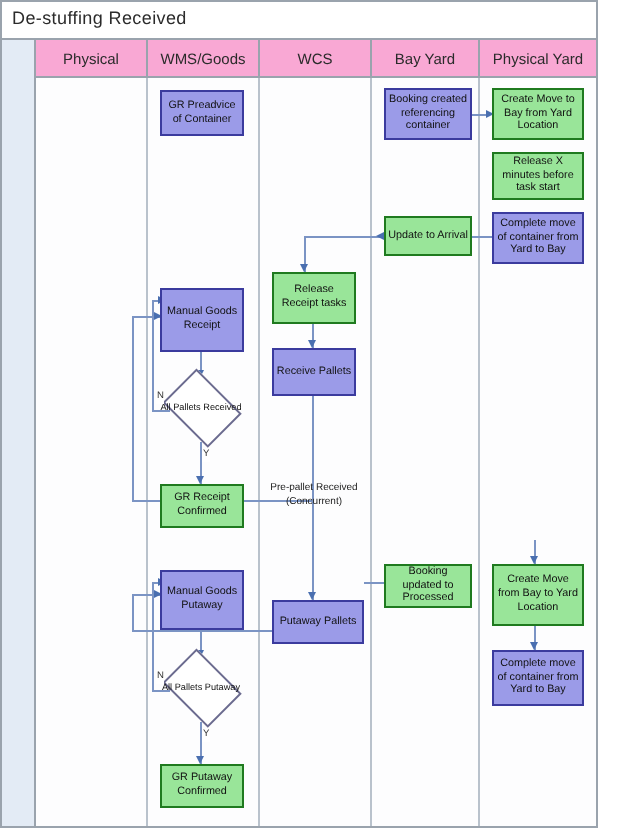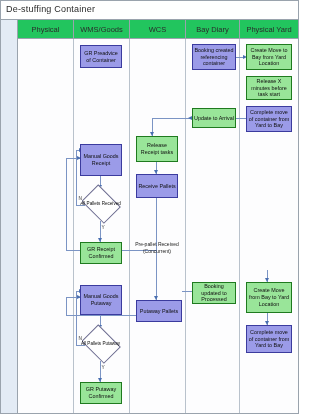--- a/index.html
+++ b/index.html
@@ -28,21 +28,21 @@
 
   
   .left-strip{
     position:absolute;left:1px;top:20px;width:17px;height:393px;
     background:#e3ebf5;border-right:1px solid #9aa3ad;box-sizing:border-box;
   }
 
   
   .header-row{
     position:absolute;left:18px;top:20px;width:280px;height:19px;
-    border-bottom:1px solid #9aa3ad;box-sizing:border-box;background:#22c55e;
+    border-bottom:1px solid #9aa3ad;box-sizing:border-box;background:#f9a8d4;
   }
   .col-head{
     position:absolute;top:0;height:19px;
     display:flex;align-items:center;justify-content:center;
     font-size:7.5px;color:#2b2b2b;box-sizing:border-box;
     border-right:1px solid #9aa3ad;white-space:nowrap;
   }
   .col-head.last{border-right:none;}
 
   
@@ -95,41 +95,41 @@
     line-height:1.3;z-index:6;
   }
 </style>
 </head>
 <body>
 
 <div id="root">
   <div class="frame"></div>
 
   <div class="title-band"></div>
-  <div class="title-text">De-stuffing Container</div>
+  <div class="title-text">De-stuffing Received</div>
 
   <div class="left-strip"></div>
 
   <div class="lane-bg" style="left:18px;width:56px;"></div>
   <div class="lane-bg" style="left:74px;width:56px;"></div>
   <div class="lane-bg" style="left:130px;width:56px;"></div>
   <div class="lane-bg" style="left:186px;width:54px;"></div>
   <div class="lane-bg" style="left:240px;width:58px;"></div>
 
   <div class="lane" style="left:18px;width:56px;"></div>
   <div class="lane" style="left:74px;width:56px;"></div>
   <div class="lane" style="left:130px;width:56px;"></div>
   <div class="lane" style="left:186px;width:54px;"></div>
   <div class="lane last" style="left:240px;width:58px;"></div>
 
   <div class="header-row">
     <div class="col-head" style="left:0px;width:56px;">Physical</div>
     <div class="col-head" style="left:56px;width:56px;">WMS/Goods</div>
     <div class="col-head" style="left:112px;width:56px;">WCS</div>
-    <div class="col-head" style="left:168px;width:54px;">Bay Diary</div>
+    <div class="col-head" style="left:168px;width:54px;">Bay Yard</div>
     <div class="col-head last" style="left:222px;width:58px;">Physical Yard</div>
   </div>
 
   <div class="conn h" style="left:236px;top:57px;width:9px;"></div>
   <div class="arrow right" style="left:243px;top:54.5px;"></div>
 
   <div class="conn h" style="left:217px;top:118px;width:30px;"></div>
   <div class="arrow left" style="left:215px;top:115.5px;"></div>
 
   <div class="conn h" style="left:152px;top:118px;width:38px;"></div>

